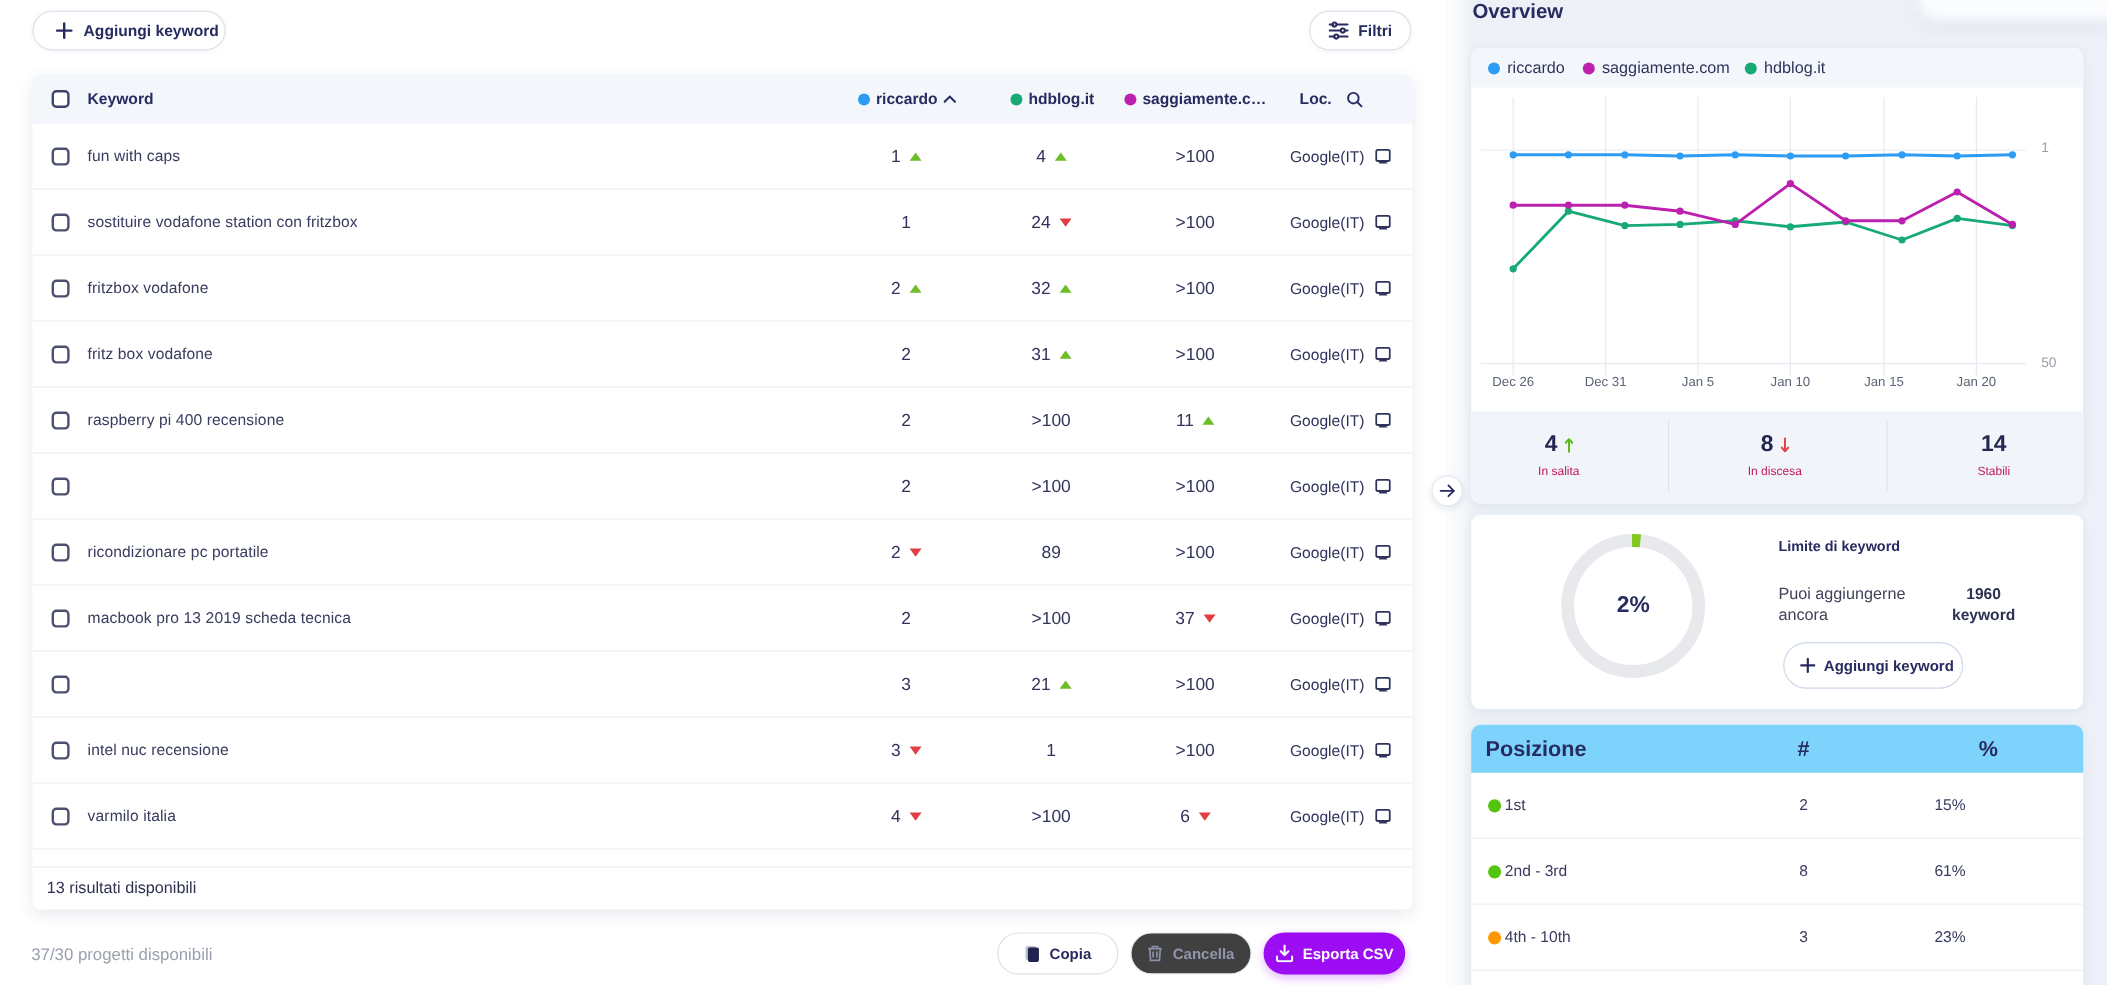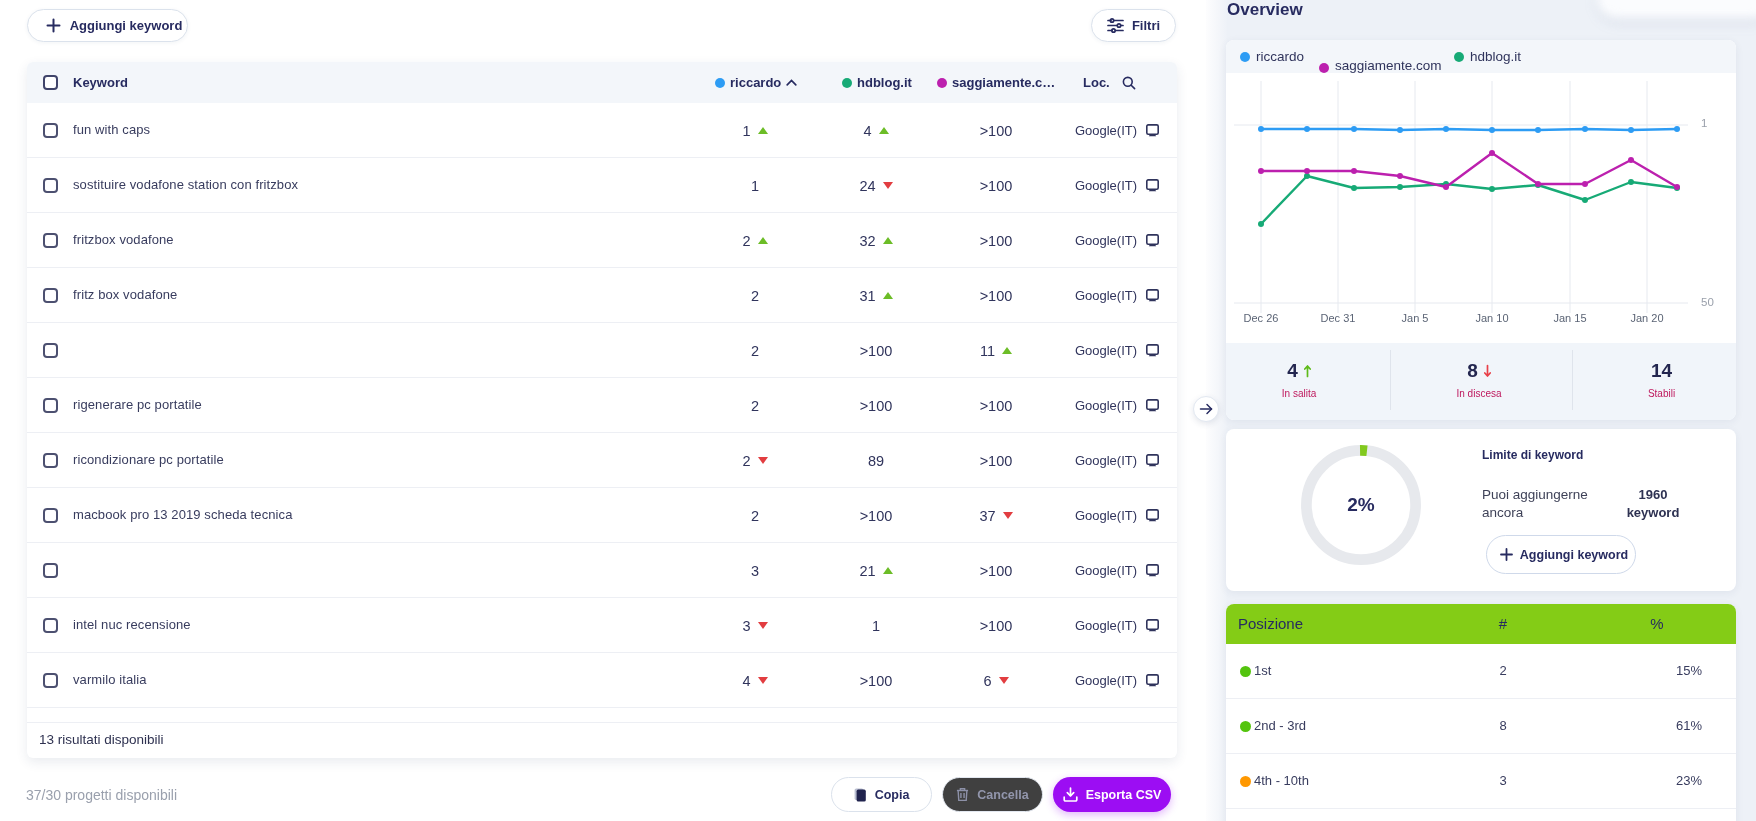--- a/index.html
+++ b/index.html
@@ -74,27 +74,27 @@
 #limtext { position:absolute; left:256px; top:57px; font-size:13.5px; line-height:18px; color:#3f4258; }
 #limnum { position:absolute; left:377px; top:57px; width:100px; text-align:center;
   font-size:13px; line-height:18px; font-weight:bold; color:#2e3252; }
 #limbtn { position:absolute; left:260px; top:106px; width:150px; height:39px; padding-left:6px; border:1px solid #cfd9ea;
   border-radius:20px; display:flex; align-items:center; justify-content:center; gap:7px; white-space:nowrap;
   font-size:12.5px; font-weight:bold; color:#272b60; background:#fff; }
 #pct { position:absolute; left:70px; top:11px; width:130px; height:130px; display:flex;
   align-items:center; justify-content:center; font-size:19px; font-weight:bold; color:#272b60; }
 
 #poscard { top:604px; height:240px; }
-#poshead { position:relative; height:40px; background:#84cc16; border-radius:8px 8px 0 0;
-  font-weight:normal; font-size:15px; color:#272b60; }
+#poshead { position:relative; height:40px; background:#7dd3fc; border-radius:8px 8px 0 0;
+  font-weight:bold; font-size:18px; color:#272b60; }
 .prow { position:relative; height:55px; border-bottom:1px solid #edeff4; font-size:13px; color:#383c5e; }
 .pdot { position:absolute; left:14px; top:22px; width:11px; height:11px; border-radius:50%; }
 .plbl { position:absolute; left:28px; line-height:54px; }
 .pnum { position:absolute; left:232px; width:90px; text-align:center; line-height:54px; }
-.ppct { position:absolute; left:386px; width:90px; text-align:right; line-height:54px; }
+.ppct { position:absolute; left:386px; width:90px; text-align:left; line-height:54px; }
 
 #circbtn { left:1193px; top:396px; width:26px; height:26px; border-radius:50%; background:#fff;
   border:1px solid #e2e8f1; box-shadow:0 2px 6px rgba(40,60,100,0.12); display:flex;
   align-items:center; justify-content:center; }
 </style>
 </head>
 <body>
 <div class="abs" id="rpanel"></div>
 <div class="abs" id="rpanelgrad"></div>
 <div class="abs" id="toppill"></div>
@@ -166,31 +166,31 @@
       <span class="cell c1">2</span>
       <span class="cell c2">31<i class="up"></i></span>
       <span class="cell c3">&gt;100</span>
       <span class="cell c4">Google(IT)<svg width="13" height="13" viewBox="0 0 13 13" fill="none">
           <rect x="0.8" y="0.9" width="11.4" height="9.3" rx="1.4" stroke="#30345c" stroke-width="1.6"></rect>
           <path d="M4.1 10.2h4.8l1.3 2.1H2.8z" fill="#30345c"></path>
         </svg></span>
     </div>
   <div class="trow">
       <span class="cb"></span>
+      <span class="kw">raspberry pi 400 recensione</span>
       <span class="cell c1">2</span>
       <span class="cell c2">&gt;100</span>
       <span class="cell c3">11<i class="up"></i></span>
       <span class="cell c4">Google(IT)<svg width="13" height="13" viewBox="0 0 13 13" fill="none">
           <rect x="0.8" y="0.9" width="11.4" height="9.3" rx="1.4" stroke="#30345c" stroke-width="1.6"></rect>
           <path d="M4.1 10.2h4.8l1.3 2.1H2.8z" fill="#30345c"></path>
         </svg></span>
     </div>
   <div class="trow">
       <span class="cb"></span>
-      <span class="kw">rigenerare pc portatile</span>
       <span class="cell c1">2</span>
       <span class="cell c2">&gt;100</span>
       <span class="cell c3">&gt;100</span>
       <span class="cell c4">Google(IT)<svg width="13" height="13" viewBox="0 0 13 13" fill="none">
           <rect x="0.8" y="0.9" width="11.4" height="9.3" rx="1.4" stroke="#30345c" stroke-width="1.6"></rect>
           <path d="M4.1 10.2h4.8l1.3 2.1H2.8z" fill="#30345c"></path>
         </svg></span>
     </div>
   <div class="trow">
       <span class="cb"></span>
@@ -265,21 +265,21 @@
       <path d="M7.5 1v7.5"></path>
       <path d="M4.3 5.7 7.5 8.9l3.2-3.2"></path>
       <path d="M1.2 10.2v2.6a1.2 1.2 0 0 0 1.2 1.2h10.2a1.2 1.2 0 0 0 1.2-1.2v-2.6"></path>
     </svg>Esporta CSV</div>
 
 <div class="abs" id="ovtitle">Overview</div>
 
 <div class="card" id="chartcard">
   <div id="legend">
     <span class="litem" style="left:14px;"><span class="dot" style="background:#2d9cf4"></span>riccardo</span>
-    <span class="litem" style="left:93px;align-items:flex-end;"><span class="dot" style="background:#bc20ae"></span>saggiamente.com</span>
+    <span class="litem" style="left:93px;"><span class="dot" style="background:#bc20ae"></span>saggiamente.com</span>
     <span class="litem" style="left:228px;"><span class="dot" style="background:#17aa76"></span>hdblog.it</span>
   </div>
   <svg class="abs" style="left:0; top:33px;" width="510" height="270" viewBox="0 0 510 270" font-family="Liberation Sans, sans-serif">
       <line x1="35" y1="8" x2="35" y2="240" stroke="#e6e9ef" stroke-width="1"></line>
       <line x1="112" y1="8" x2="112" y2="240" stroke="#e6e9ef" stroke-width="1"></line>
       <line x1="189" y1="8" x2="189" y2="240" stroke="#e6e9ef" stroke-width="1"></line>
       <line x1="266" y1="8" x2="266" y2="240" stroke="#e6e9ef" stroke-width="1"></line>
       <line x1="344" y1="8" x2="344" y2="240" stroke="#e6e9ef" stroke-width="1"></line>
       <line x1="421" y1="8" x2="421" y2="240" stroke="#e6e9ef" stroke-width="1"></line>
       <line x1="8" y1="52" x2="462" y2="52" stroke="#e6e9ef" stroke-width="1"></line>

